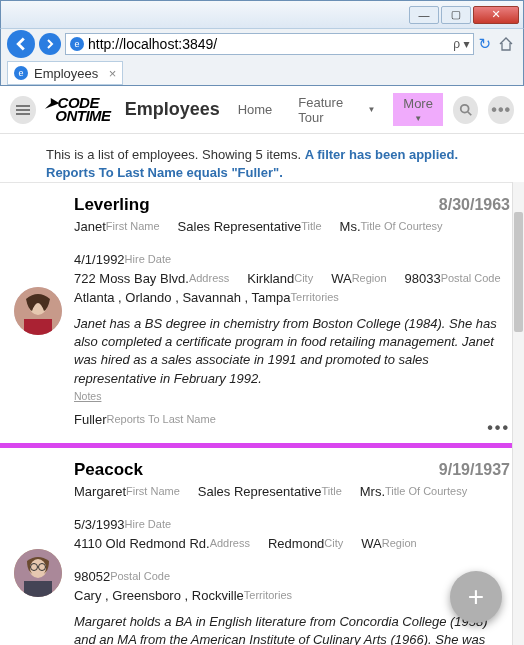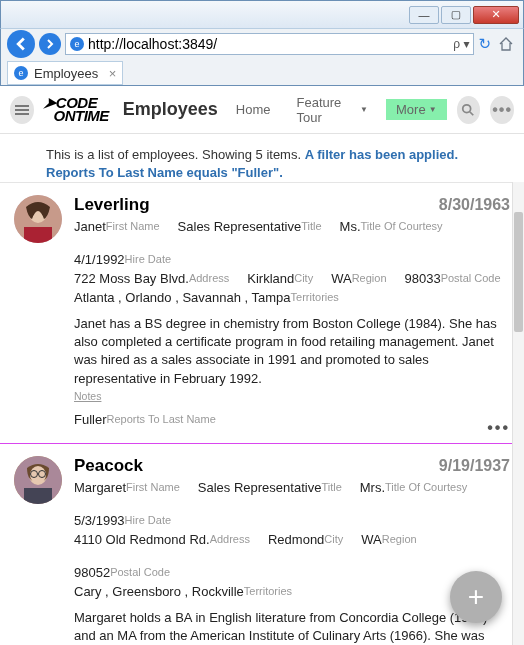--- a/index.html
+++ b/index.html
@@ -30,46 +30,46 @@
 
 .appbar { height: 48px; background:#fff; border-bottom:1px solid #e2e2e2; display:flex; align-items:center; padding:0 10px; gap:10px;}
 .menu-btn { width:28px; height:28px; border-radius:50%; background:#e3e3e3; display:flex; align-items:center; justify-content:center;}
 .hamb { width:14px; height:2px; background:#777; position:relative;}
 .hamb::before,.hamb::after{content:"";position:absolute;left:0;width:14px;height:2px;background:#777;}
 .hamb::before{top:-4px;} .hamb::after{top:4px;}
 .logo { font-family: Georgia, serif; font-weight:bold; font-style:italic; font-size:15px; line-height:0.75; letter-spacing:-0.5px; }
 .logo .wing { display:inline-block; transform: skewX(-15deg); }
 .apptitle { font-size:18px; font-weight:600; color:#333; margin-left:4px; margin-right:auto;}
 .navlink { font-size:13px; color:#666; padding:14px 8px; display:flex; align-items:center; gap:3px; cursor:pointer;}
-.navlink.active { background:#86efac; padding:3px 10px;}
+.navlink.active { background:#f0abfc; padding:3px 10px;flex-direction:column;}
 .caret { font-size:8px;}
 .circbtn { width:28px; height:28px; border-radius:50%; background:#e3e3e3; display:flex; align-items:center; justify-content:center; color:#888;}
 .dots3 { letter-spacing:1px; font-weight:bold;}
 
 
 .summary { padding: 12px 14px; font-size:13px; color:#333; line-height:1.35;margin-left:32px;}
 .summary .filterlink { color:#2f6fb0; font-weight:600;}
 
 
 .listwrap { position:absolute; top:182px; bottom:0; left:0; right:0; overflow-y:hidden; border-top:1px solid #e5e5e5;}
 .scrollbar { position:absolute; right:0; top:182px; bottom:0; width:12px; background:#f4f4f4; border-left:1px solid #e0e0e0;}
 .scrollthumb { position:absolute; left:1px; right:1px; top:30px; height:120px; background:#c6c6c6; border-radius:2px;}
 
-.card { padding: 12px 14px 16px 14px; display:flex; gap:12px; border-bottom:1px solid #d946ef; position:relative;}
+.card { padding: 12px 14px 16px 14px; display:flex; gap:12px; border-bottom:5px solid #d946ef; position:relative;align-items:center;}
 .avatar { width:48px; height:48px; border-radius:50%; background:#caa; flex-shrink:0; overflow:hidden; display:flex; align-items:center; justify-content:center; color:#fff; font-size:20px;}
 .avatar.p2 { background:#b08a70;}
 .body { flex:1; min-width:0;}
 .toprow { display:flex; align-items:baseline;}
 .lastname { font-size:17px; font-weight:600; flex:1;}
 .bdate { font-size:16px; color:#888;font-weight:bold;}
 .fieldrow { display:flex; gap:18px; margin-top:4px; flex-wrap:wrap;}
 .field { display:flex; flex-direction:row;}
 .val { font-size:13px; color:#222; white-space:nowrap;}
 .lbl { font-size:11px; color:#999; margin-top:1px;}
-.notes { font-size:13px; color:#222; line-height:1.4; margin-top:10px;}
+.notes { font-size:13px; color:#222; line-height:1.4; margin-top:10px;font-style:italic;}
 .noteslbl { font-size:10.5px; color:#999; margin-top:2px;text-decoration:underline;}
 .cardmenu { position:absolute; right:14px; bottom:6px; color:#555; font-weight:bold; font-size:16px; letter-spacing:2px;}
 
 
 .fab { position:absolute; right:22px; bottom:22px; width:52px; height:52px; border-radius:50%; background:#b0b0b0; box-shadow:0 3px 8px rgba(0,0,0,0.35); display:flex; align-items:center; justify-content:center; color:#fff; font-size:28px; font-weight:300;}
 
 svg { display:block; }
 </style>
 </head>
 <body>

